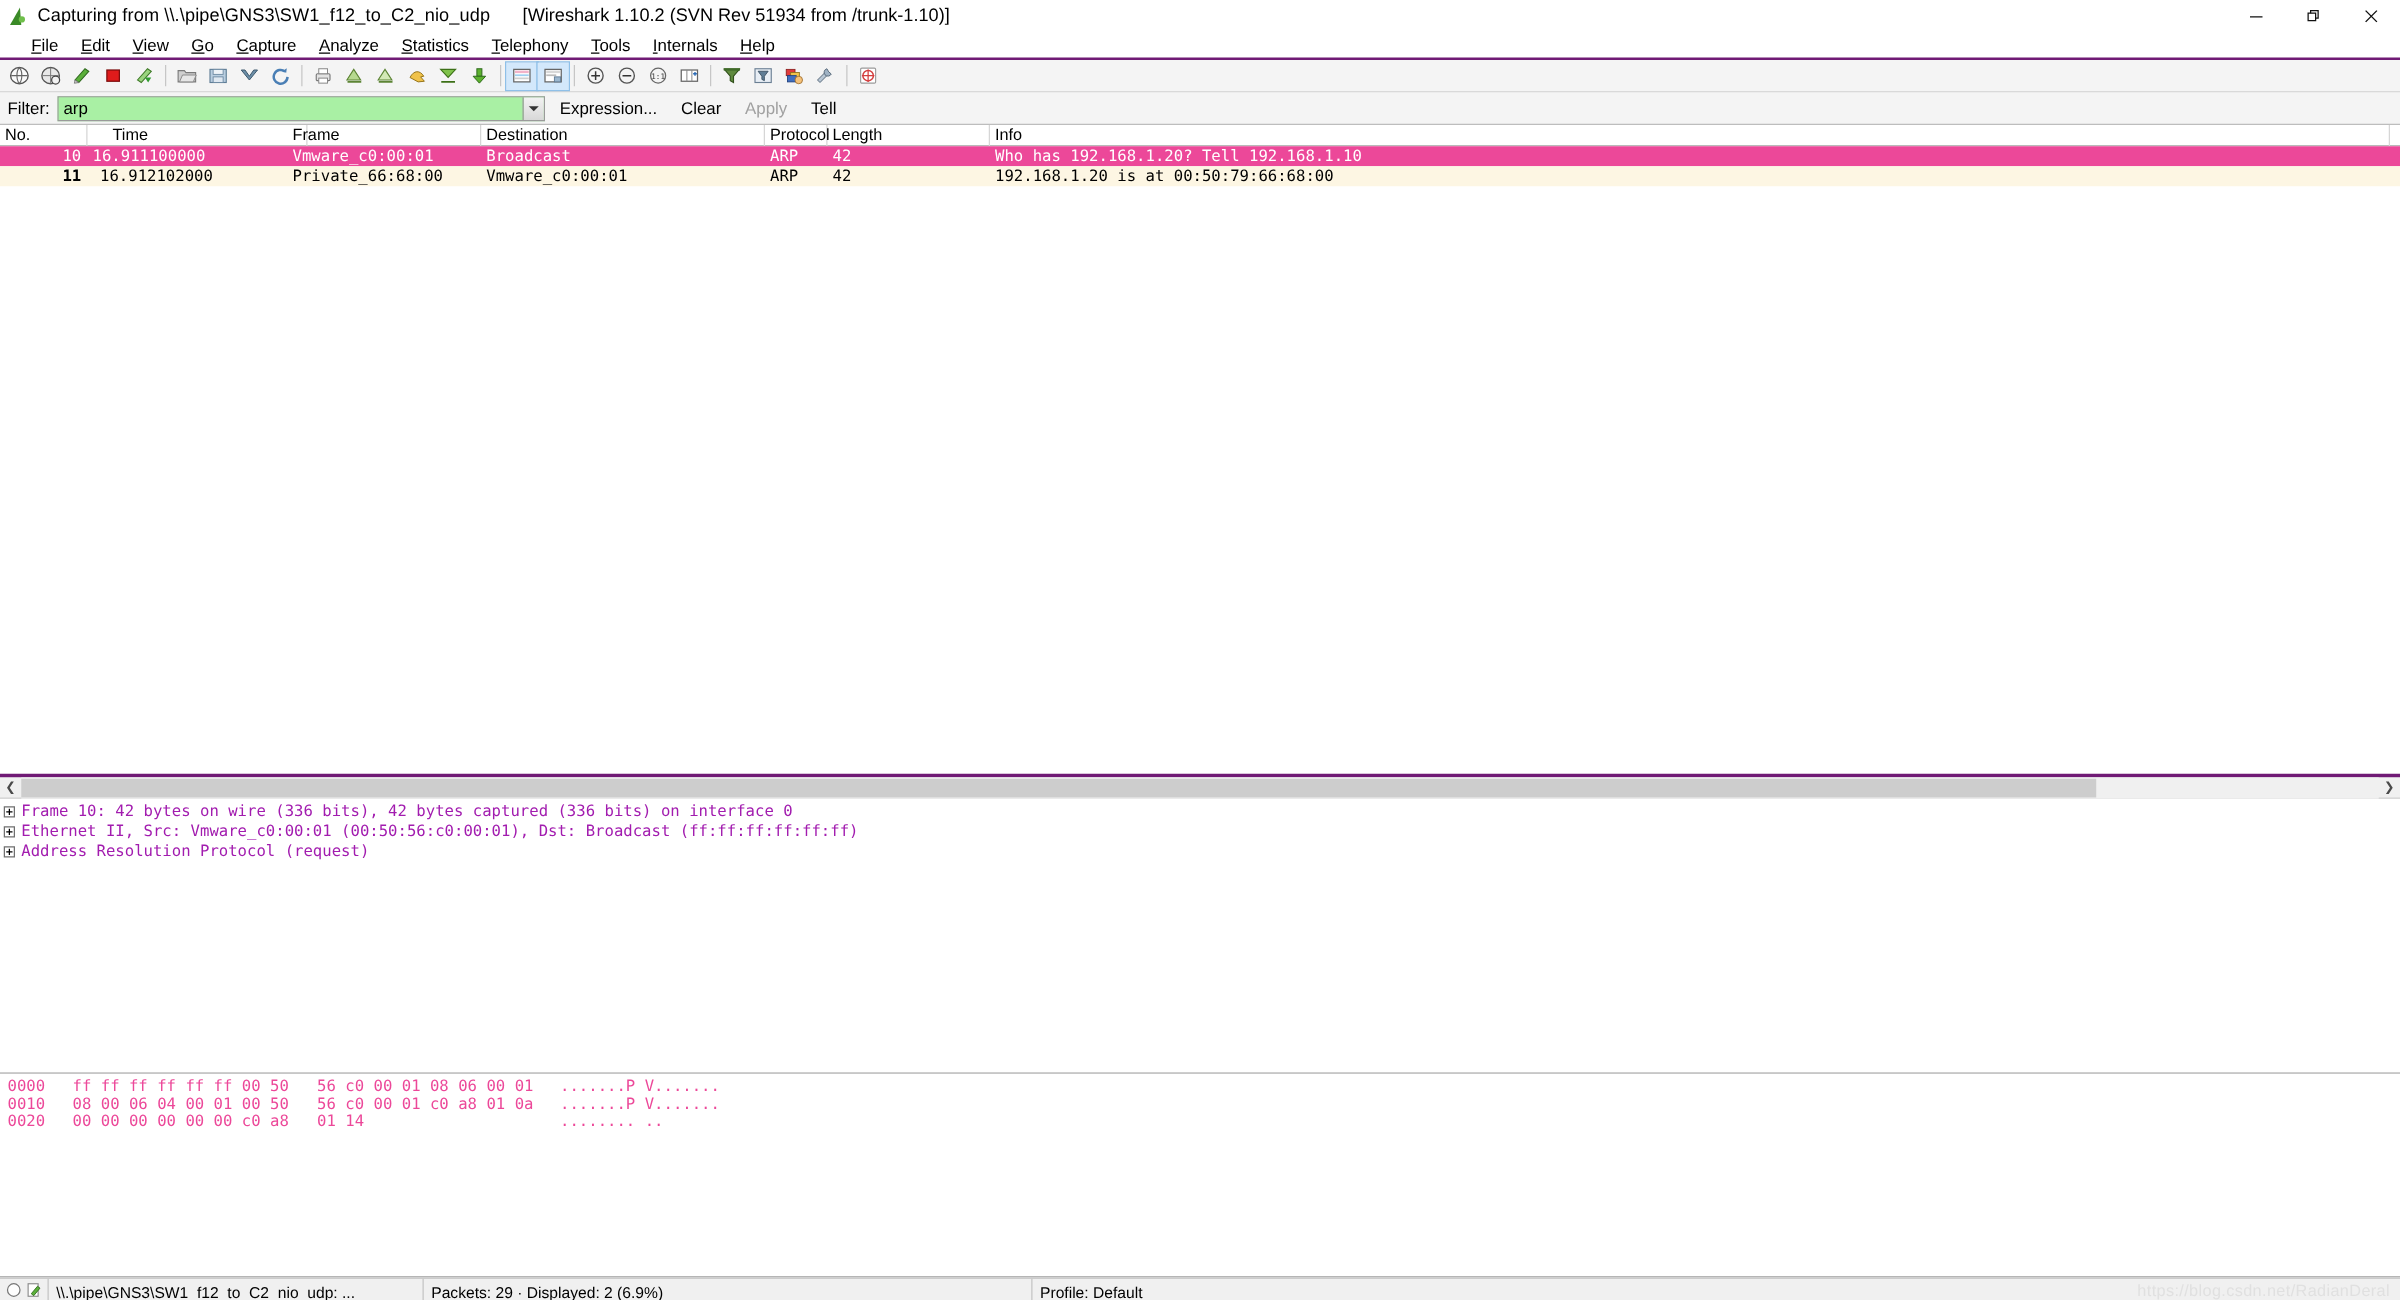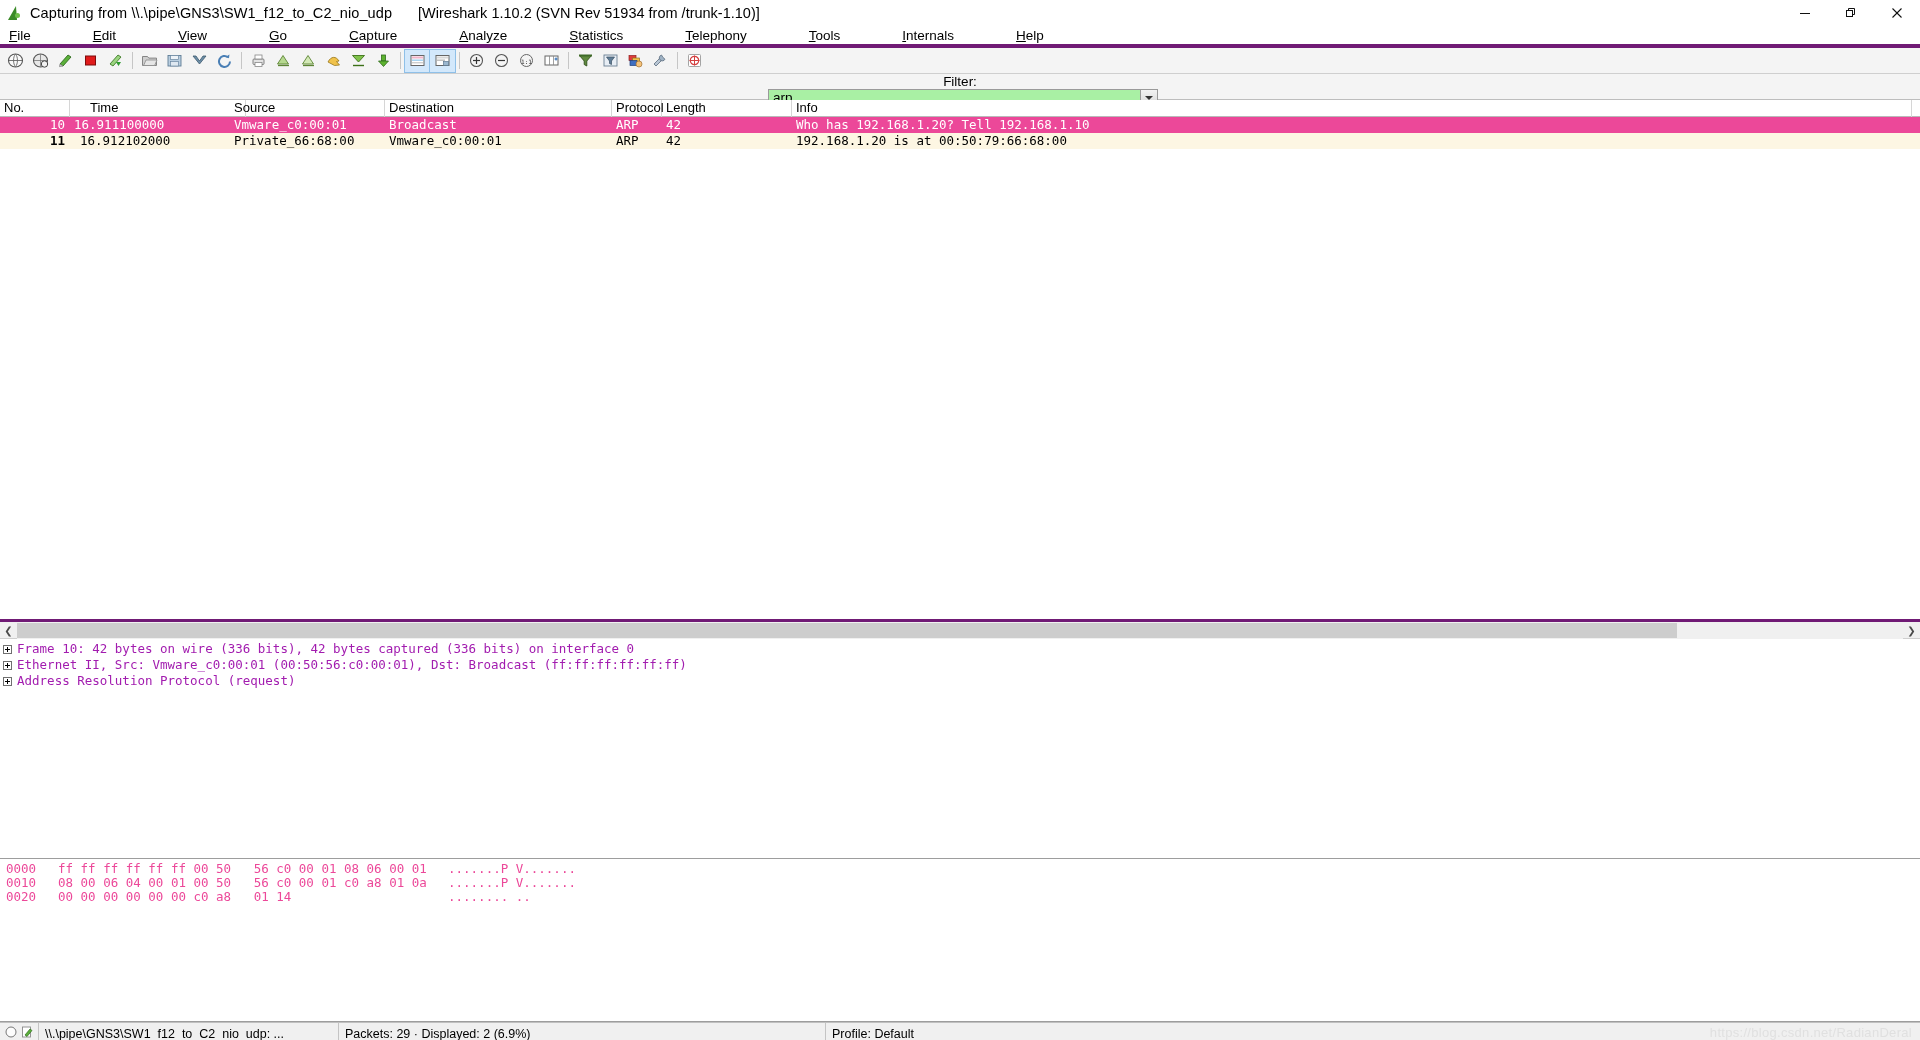--- a/index.html
+++ b/index.html
@@ -62,23 +62,22 @@
     font-size: 13px; color: #111;
   }
   .win-btn svg { display: block; }
 
   
   .menubar {
     height: 22px;
     background: #ffffff;
     display: flex;
     align-items: center;
-    padding-left: 0;
-    border-bottom: 4px solid #701a75;
-    gap: 44px;
+    padding-left: 16px;
+    border-bottom: 2px solid #701a75;
   }
   .menu-item {
     font-size: 13.5px;
     color: #000;
     padding: 2px 9px;
     white-space: nowrap;
     cursor: default;
   }
   .menu-item u { text-decoration: underline; }
 
@@ -106,21 +105,20 @@
   .tb svg { display:block; }
 
   
   .filterbar {
     height: 26px;
     background: #f4f4f4;
     display: flex;
     align-items: center;
     border-bottom: 1px solid #bdbdbd;
     padding-left: 6px;
-    flex-direction: column;
   }
   .filter-label {
     font-size: 13.5px; color: #000;
     margin-right: 6px;
   }
   .filter-combo {
     display: flex;
     height: 20px;
     width: 390px;
     border: 1px solid #9a9a9a;
@@ -547,21 +545,21 @@
   <span class="fbtn">Expression...</span>
   <span class="fbtn">Clear</span>
   <span class="fbtn dim">Apply</span>
   <span class="fbtn">Tell</span>
 </div>
 
 <div class="packetlist">
   <div class="plist-head" id="plist-head">
       <div class="col" style="left: 0px; width: 70px;">No.</div>
       <div class="col" style="left: 86px; width: 160px;">Time</div>
-      <div class="col" style="left: 230px; width: 155px;">Source</div>
+      <div class="col" style="left: 230px; width: 155px;">Frame</div>
       <div class="col" style="left: 385px; width: 227px;">Destination</div>
       <div class="col" style="left: 612px; width: 50px;">Protocol</div>
       <div class="col" style="left: 662px; width: 130px;">Length</div>
       <div class="col" style="left: 792px; width: 1120px;">Info</div>
     </div>
   <div id="plist-rows">
       <div class="prow sel">
         <div class="cell num" style="left: 0px; width: 65px; padding-left: 0px;">10</div>
         <div class="cell" style="left: 70px; width: 155px; padding-left: 4px;">16.911100000</div>
         <div class="cell" style="left: 230px; width: 150px; padding-left: 4px;">Vmware_c0:00:01</div>

